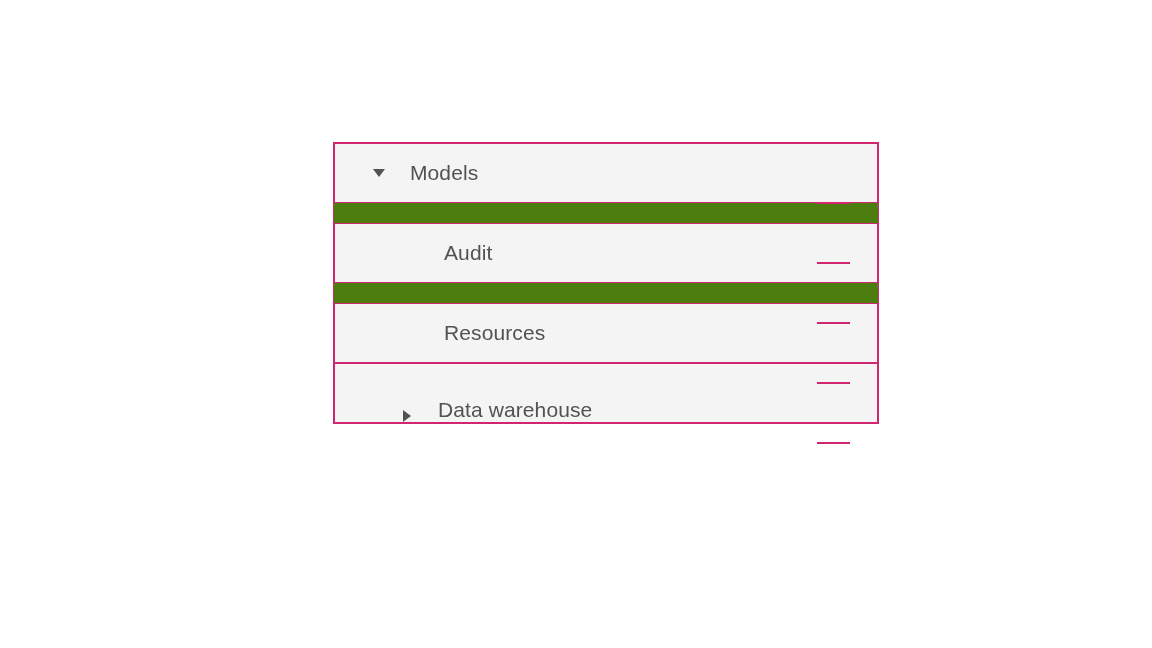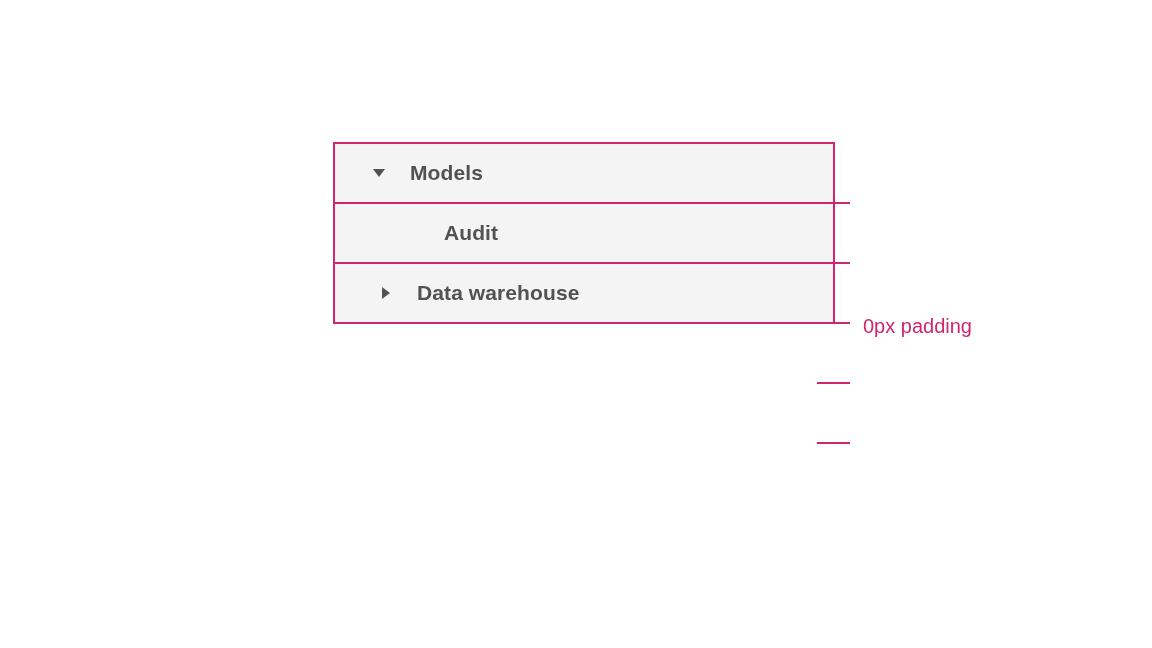--- a/index.html
+++ b/index.html
@@ -12,39 +12,38 @@
   body{
     position:relative;
     background:#ffffff;
     font-family:"Liberation Sans","DejaVu Sans",sans-serif;
   }
   
   .tree{
     position:absolute;
     left:333px;
     top:142px;
-    width:502px;
+    width:546px;
     border:1px solid var(--magenta);
     background:#4d7c0f;
-    font-weight:bold;
   }
   .node{
     height:60px;
     background:var(--row-bg);
     border:1px solid var(--magenta);
     display:flex;
     align-items:center;
     font-size:21px;
     color:var(--label);
     letter-spacing:0.1px;
     cursor:default;
   }
   .node.l1{padding-left:37px;}
-  .node.l2c{padding-left:44px;}
-  .node.l2{padding-left:109px;}
+  .node.l2c{padding-left:65px;align-items:flex-end;}
+  .node.l2{padding-left:109px;margin-top:20px;}
   .caret{
     width:14px;
     margin-right:24px;
     display:flex;
     justify-content:center;
     align-items:center;
     flex:0 0 14px;
   }
   .tri-down{
     width:0;height:0;
@@ -92,32 +91,34 @@
         <span class="tri-down"></span>
       </span>
     <span class="node-label">Models</span>
   </div>
 
   <div class="node l2">
     <span class="node-label">Audit</span>
   </div>
 
 
+  <div class="node l2">
+    <span class="node-label">Resources</span>
+  </div>
 
   <div class="node l2c">
     <span class="caret">
         <span class="tri-right"></span>
       </span>
     <span class="node-label">Data warehouse</span>
   </div>
 
 
 </div>
 
 <div class="stub stub-1"></div>
 <div class="stub stub-2"></div>
 <div class="stub stub-3"></div>
 <div class="stub stub-4"></div>
 <div class="stub stub-5"></div>
 
 <div class="note">
-  <div>0px padding</div>
 </div>
 
 </body></html>

